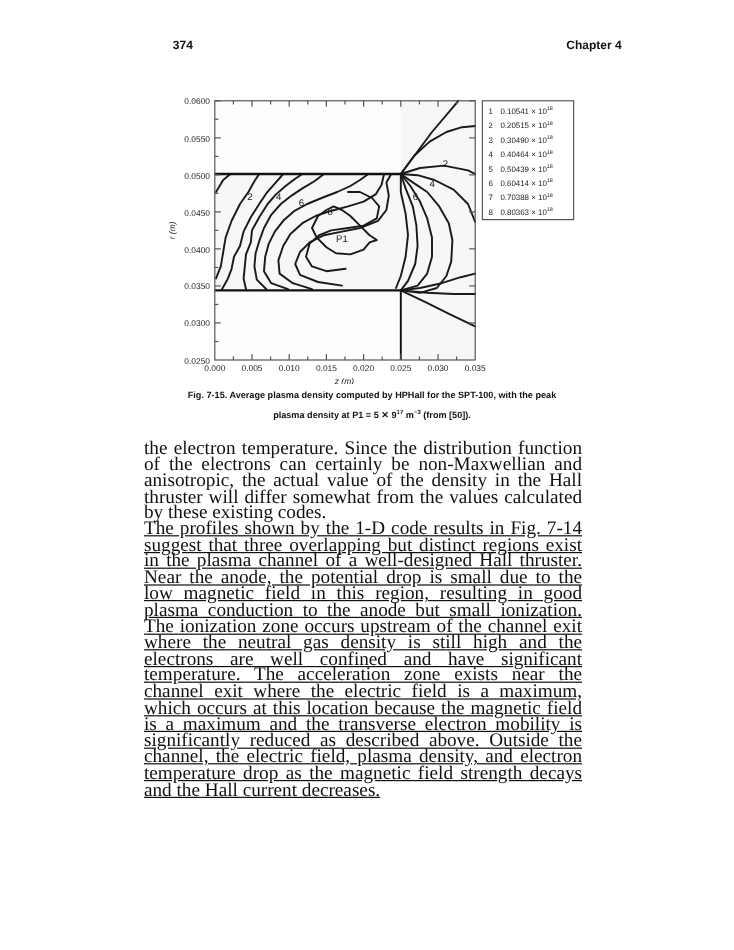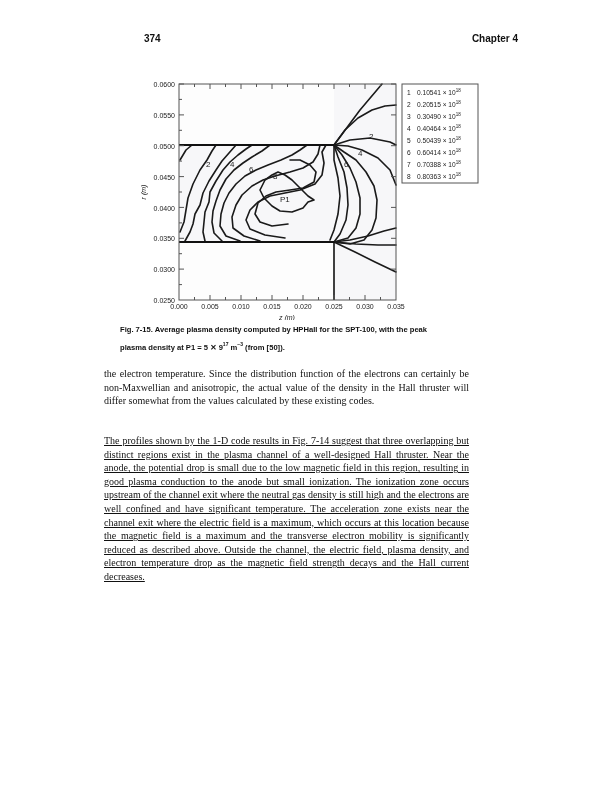--- a/index.html
+++ b/index.html
@@ -3,25 +3,25 @@
 <meta charset="utf-8">
 <style>
   html, body { margin: 0; padding: 0; background: #ffffff; }
   body { width: 612px; height: 792px; position: relative; overflow: hidden; }
   .header { position: absolute; top: 33px; left: 124px; width: 374px; height: 14px;
     font-family: "Liberation Sans", sans-serif; font-weight: bold; font-size: 10px; color: #111; margin-left: 20px; }
   .header .pnum { position: absolute; left: 0; top: 0; }
   .header .chap { position: absolute; right: 0; top: 0; }
   .figure { position: absolute; left: 0; top: 0; width: 612px; height: 360px; }
   svg text { font-family: "Liberation Sans", sans-serif; }
-  .caption { position: absolute; top: 323px; left: 120px; width: 380px; 
+  .caption { position: absolute; top: 323px; left: 120px; width: 380px; text-align: center;
     font-family: "Liberation Sans", sans-serif; font-weight: bold; font-size: 7.6px; line-height: 14px; color: #111; }
   .caption sup { font-size: 5px; }
-  .body-text { position: absolute; left: 104px; width: 365px;
-    font-family: "Liberation Serif", serif; font-size: 10px; line-height: 13.6px; color: #111;
+  .body-text { position: absolute; left: 120px; width: 365px;
+    font-family: "Liberation Serif", serif; font-size: 16px; line-height: 13.6px; color: #111;
     text-align: justify; margin: 0; }
   .p1 { top: 367px; }
   .p2 { top: 434px; text-decoration: underline; }
 </style>
 </head>
 <body>
 
 <div class="header">
   <span class="pnum">374</span>
   <span class="chap">Chapter 4</span>

